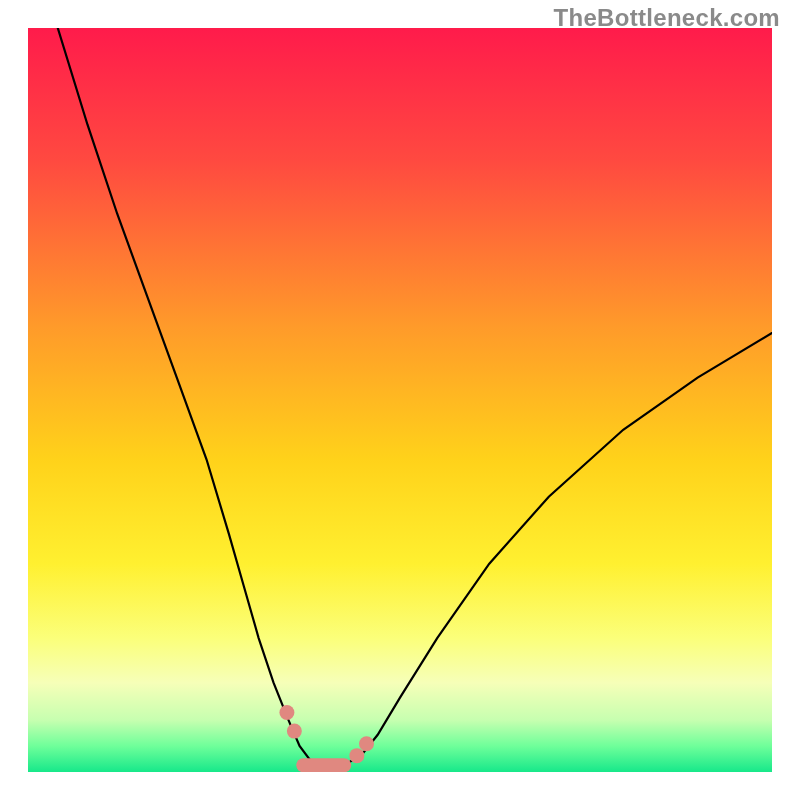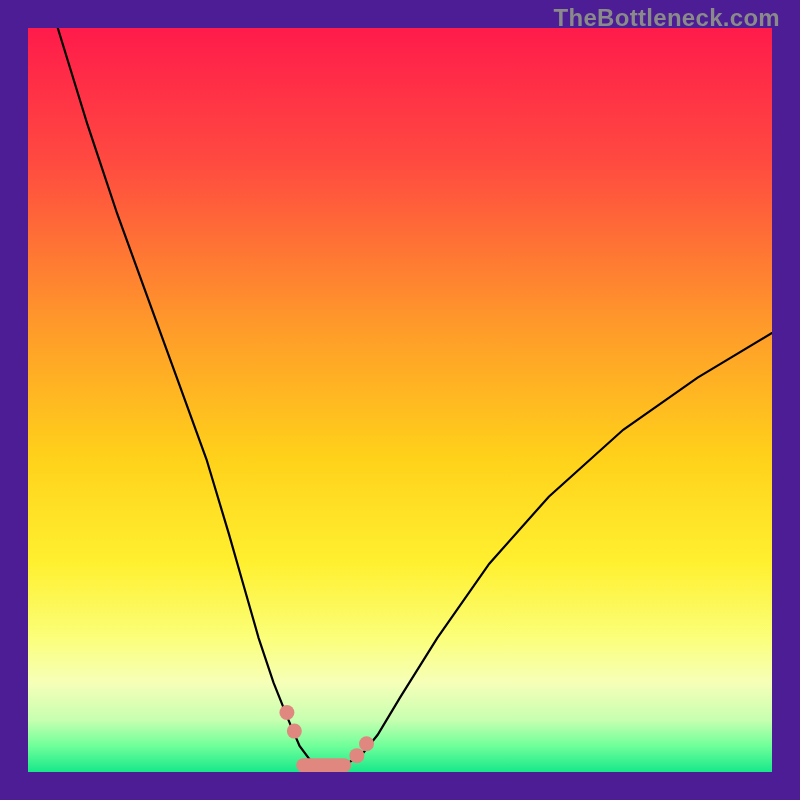--- a/index.html
+++ b/index.html
@@ -8,21 +8,21 @@
     width: 800px;
     height: 800px;
     background: #000;
     font-family: Arial, Helvetica, sans-serif;
     overflow: hidden;
   }
   .frame {
     position: absolute;
     top: 0; left: 0;
     width: 800px; height: 800px;
-    background: #4c1d95;
+    background: #ffffff;
   }
   .plot-area {
     position: absolute;
     top: 28px;
     left: 28px;
     width: 744px;
     height: 744px;
     overflow: hidden;
   }
   .bg {

